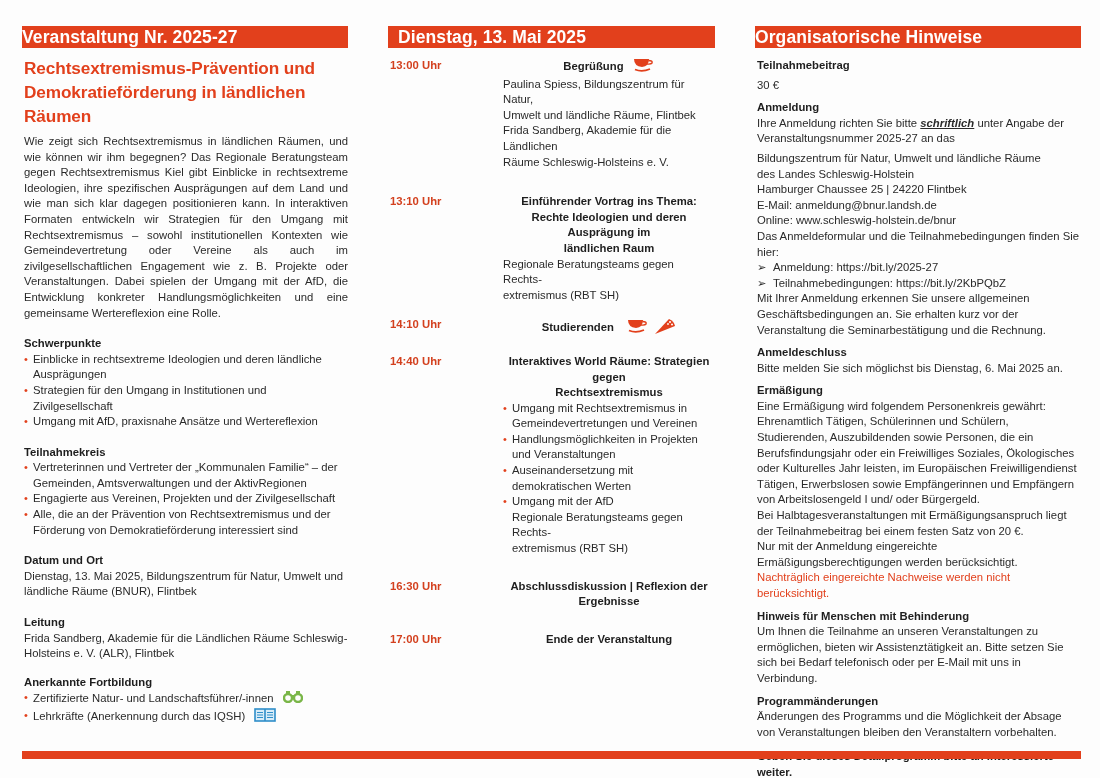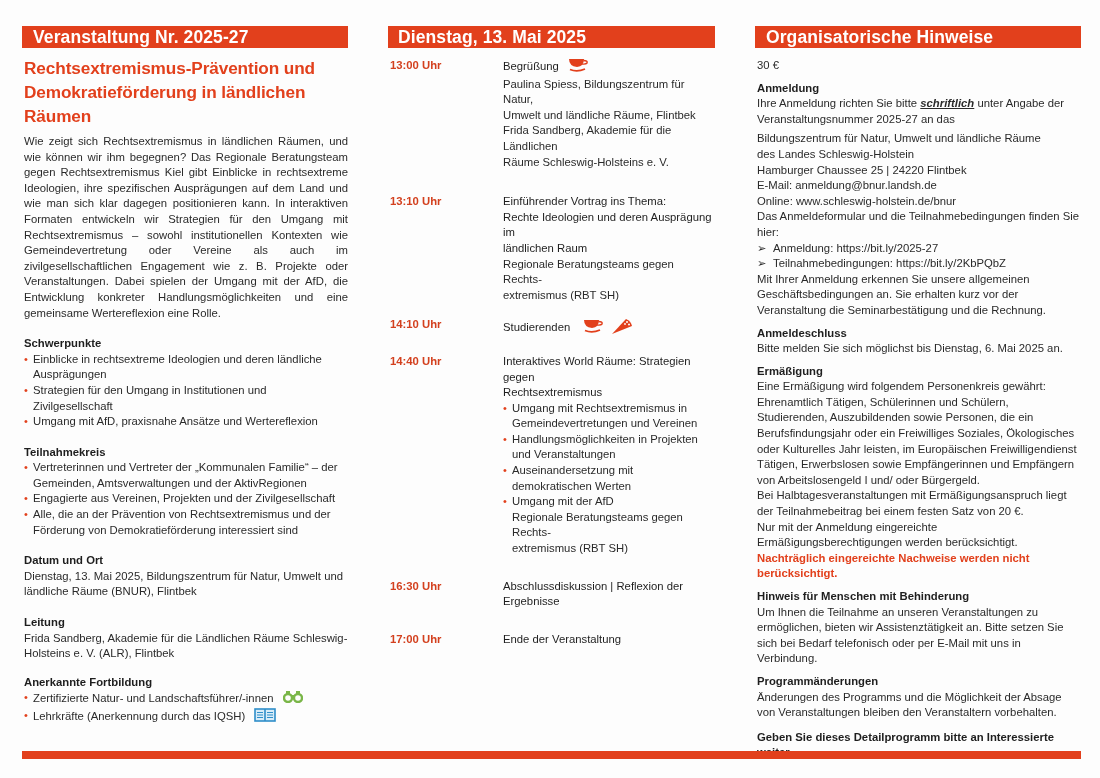--- a/index.html
+++ b/index.html
@@ -6,21 +6,21 @@
   body {
     width: 1100px; height: 778px; background: #fdfdfd; position: relative; overflow: hidden;
     font-family: "Liberation Sans", "DejaVu Sans", sans-serif; color: #2a2a2a;
   }
   .col { position: absolute; top: 26px; }
   .col1 { left: 22px; width: 326px; }
   .col2 { left: 388px; width: 327px; }
   .col3 { left: 755px; width: 326px; }
   .bar {
     background: #e2401c; color: #fff; font-weight: bold; font-size: 17.5px;
-    height: 22px; line-height: 22px; padding-left: 11px; letter-spacing: 0.1px;
+    height: 22px; line-height: 22px; letter-spacing: 0.1px;
     white-space: nowrap;
   }
   .col2 .bar { padding-left: 10px; }
   .title {
     color: #e2401c; font-weight: bold; font-size: 17.2px; line-height: 24px;
     margin: 8px 0 6px 2px; letter-spacing: -0.1px;
   }
   .txt { font-size: 11.3px; line-height: 15.6px; margin-left: 2px; }
   .just { text-align: justify; }
   .h { font-weight: bold; font-size: 11.3px; line-height: 15.6px; margin-left: 2px; color: #1e1e1e; }
@@ -28,30 +28,30 @@
   ul.b { list-style: none; padding: 0; margin: 0 0 0 2px; }
   ul.b li { position: relative; padding-left: 9px; font-size: 11.3px; line-height: 15.6px; }
   ul.b li::before { content: "•"; color: #e2401c; position: absolute; left: 0; top: 0; font-size: 11px; }
   .icon { display: inline-block; vertical-align: middle; margin-left: 6px; }
 
   
   .prog { margin-top: 10px; }
   .row { display: flex; margin-bottom: 0; gap: 41px; }
   .time { width: 72px; flex: none; color: #d3401e; font-weight: bold; font-size: 11.3px; line-height: 15.6px; margin-left: 2px; }
   .pc { flex: 1; font-size: 11.3px; line-height: 15.6px; }
-  .pc .t { font-weight: normal; color: #1e1e1e; }
+  .pc .t { font-weight: bold; color: #1e1e1e; text-align: center; }
   .pc ul.b { margin-left: 0; }
 
   
   .org { margin-top: 10px; }
   .org .gap { margin-top: 7px; }
   .org .gap2 { margin-top: 4px; }
   .u { font-weight: bold; text-decoration: underline; font-style: italic; }
   .bold { font-weight: normal; }
-  .red { color: #e2401c; font-weight: bold; margin-top: 46px; }
+  .red { color: #e2401c; font-weight: normal; margin-top: 46px; }
   .arrow { display: inline-block; width: 16px; }
 
   .footer-bar { position: absolute; left: 22px; top: 751px; width: 1059px; height: 8px; background: #e2401c; }
 </style>
 </head>
 <body>
 
 <div class="col col1">
   <div class="bar">Veranstaltung Nr. 2025-27</div>
   <div class="title">
@@ -214,20 +214,21 @@
       <div class="pc">
           <div class="t">Ende der Veranstaltung</div>
         </div>
     </div>
   </div>
 </div>
 
 <div class="col col3">
   <div class="bar">Organisatorische Hinweise</div>
   <div class="org">
+    <div class="h">Teilnahmebeitrag</div>
     <div class="txt gap2">30 €</div>
 
     <div class="h gap">Anmeldung</div>
     <div class="txt">
       <span>Ihre Anmeldung richten Sie bitte </span><span class="u">schriftlich</span><span> unter Angabe der</span><br>
       <span class="bold">Veranstaltungsnummer 2025-27</span><span> an das</span>
     </div>
     <div class="txt gap2">
       <div>Bildungszentrum für Natur, Umwelt und ländliche Räume</div>
       <div>des Landes Schleswig-Holstein</div>

